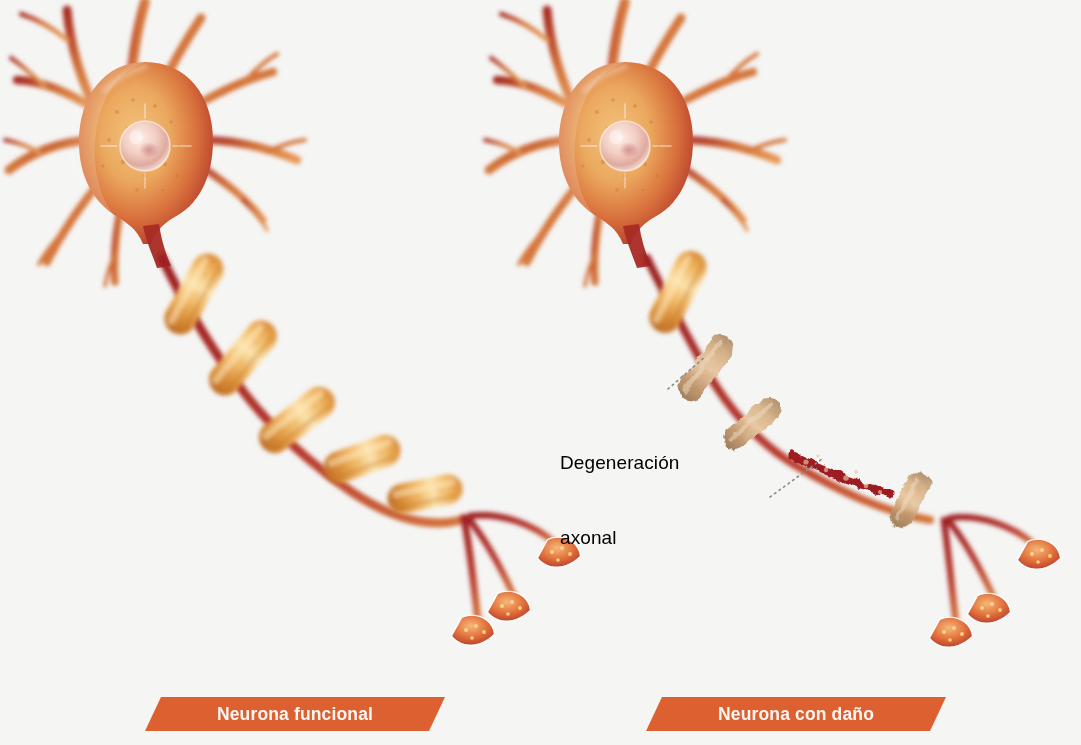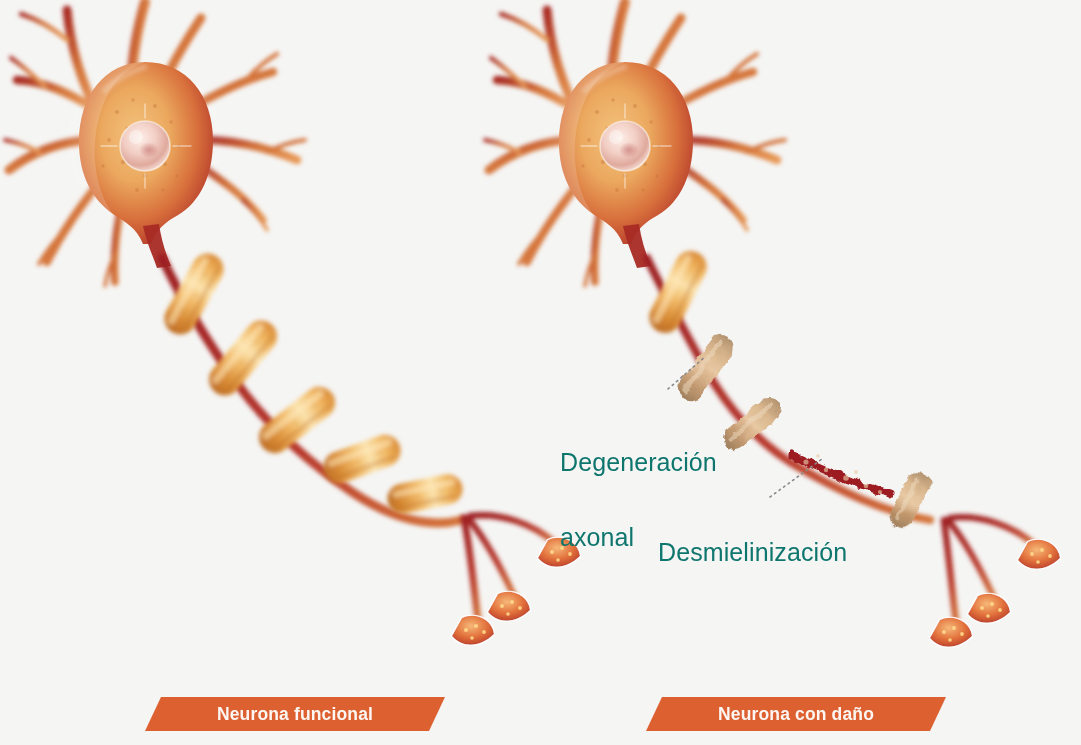--- a/index.html
+++ b/index.html
@@ -8,22 +8,22 @@
     background:#f5f5f4;
     font-family:"Liberation Sans", sans-serif;
     overflow:hidden;
     position:relative;
   }
   #stage{position:absolute;inset:0;width:1081px;height:745px;}
   svg.fig{position:absolute;left:0;top:0;width:1081px;height:745px;}
 
   .annot{
     position:absolute;
-    color:#0f766e;
-    font-size:25px;
+    color:#000000;
+    font-size:19px;
     line-height:25px;
     letter-spacing:.1px;
     white-space:pre;
   }
   #annot-degen{left:560px;top:400px;}
   #annot-desmi{left:658px;top:490px;}
 
   .banner{
     position:absolute;
     height:34px;
@@ -346,23 +346,20 @@
       <line x1="668" y1="389" x2="706" y2="356" stroke="#8a8a8a" stroke-width="1.6" stroke-dasharray="1.6 4" stroke-linecap="round"></line>
       <line x1="770" y1="497" x2="822" y2="459" stroke="#8a8a8a" stroke-width="1.6" stroke-dasharray="1.6 4" stroke-linecap="round"></line>
     </g>
   </svg>
 
   <div class="annot" id="annot-degen">
     <div>Degeneración</div>
     <div>axonal</div>
   </div>
 
-  <div class="annot" id="annot-desmi">
-    <div>Desmielinización</div>
-  </div>
 
   <div class="banner" id="banner-healthy">
     <span>Neurona funcional</span>
   </div>
   <div class="banner" id="banner-damaged">
     <span>Neurona con daño</span>
   </div>
 
 </div>
 

